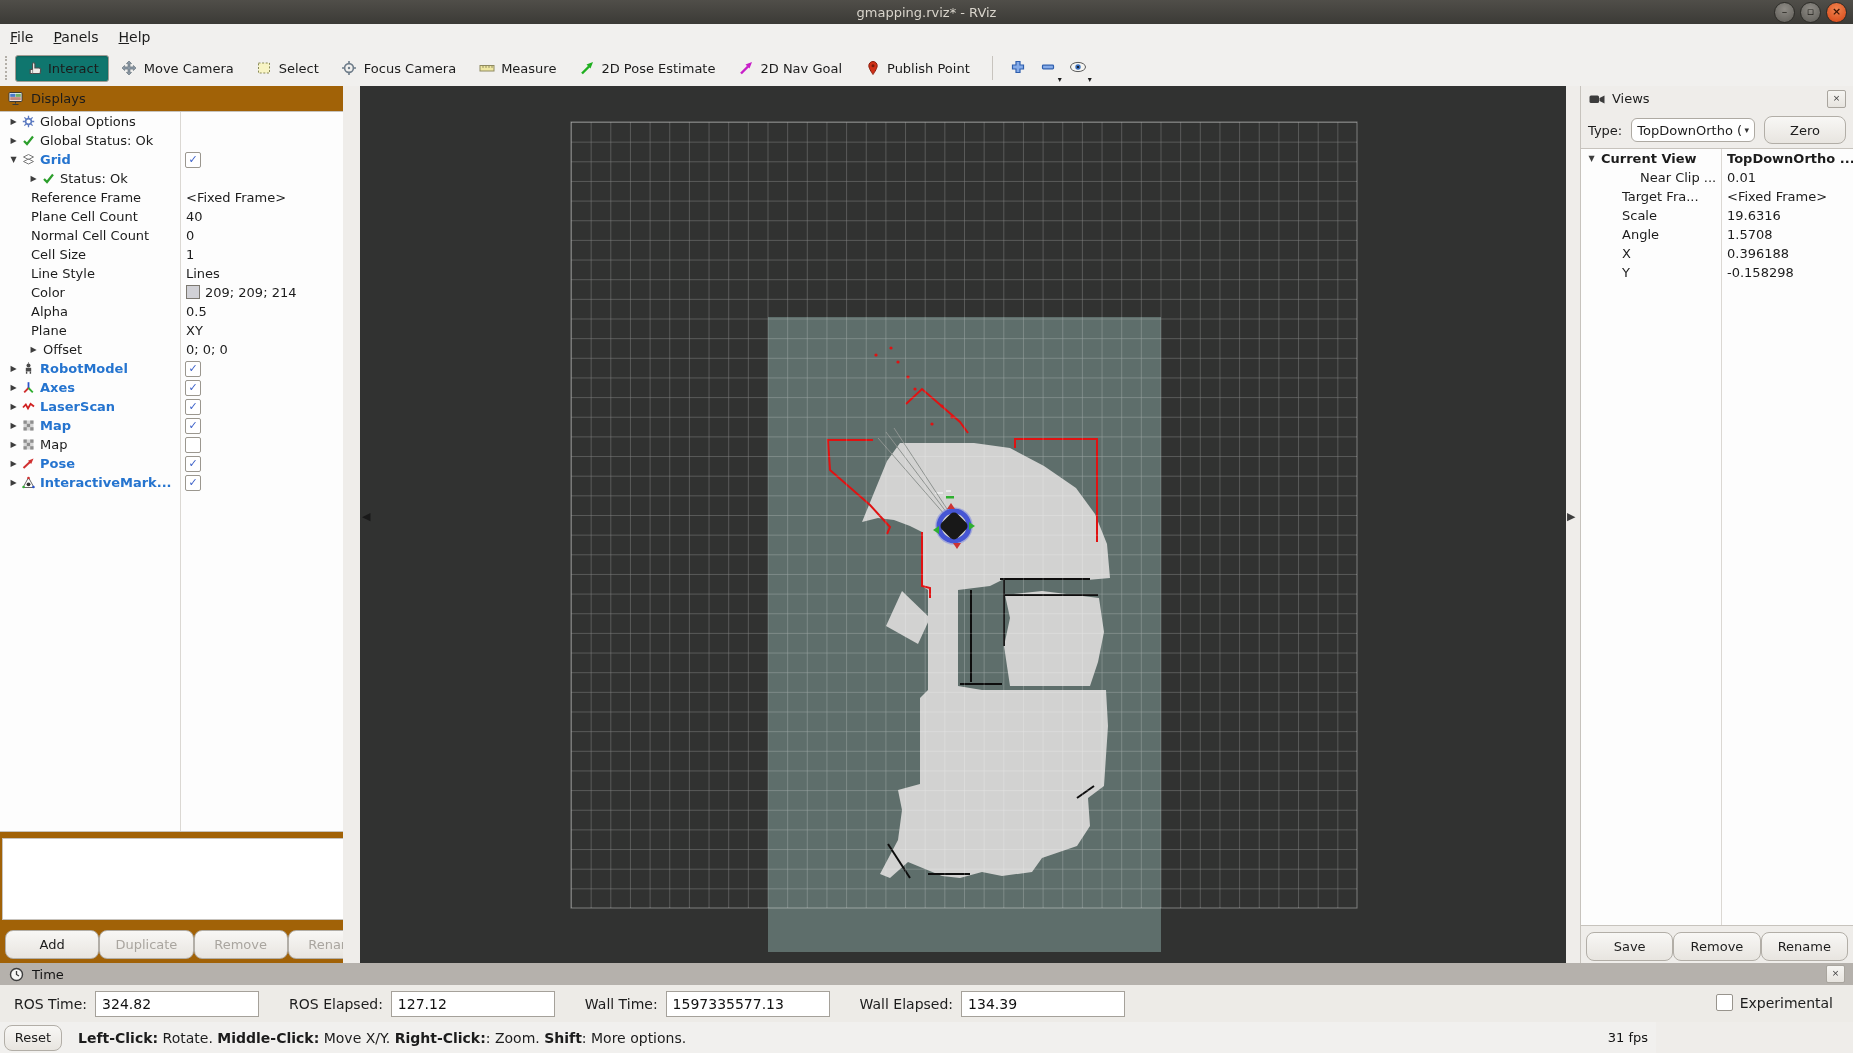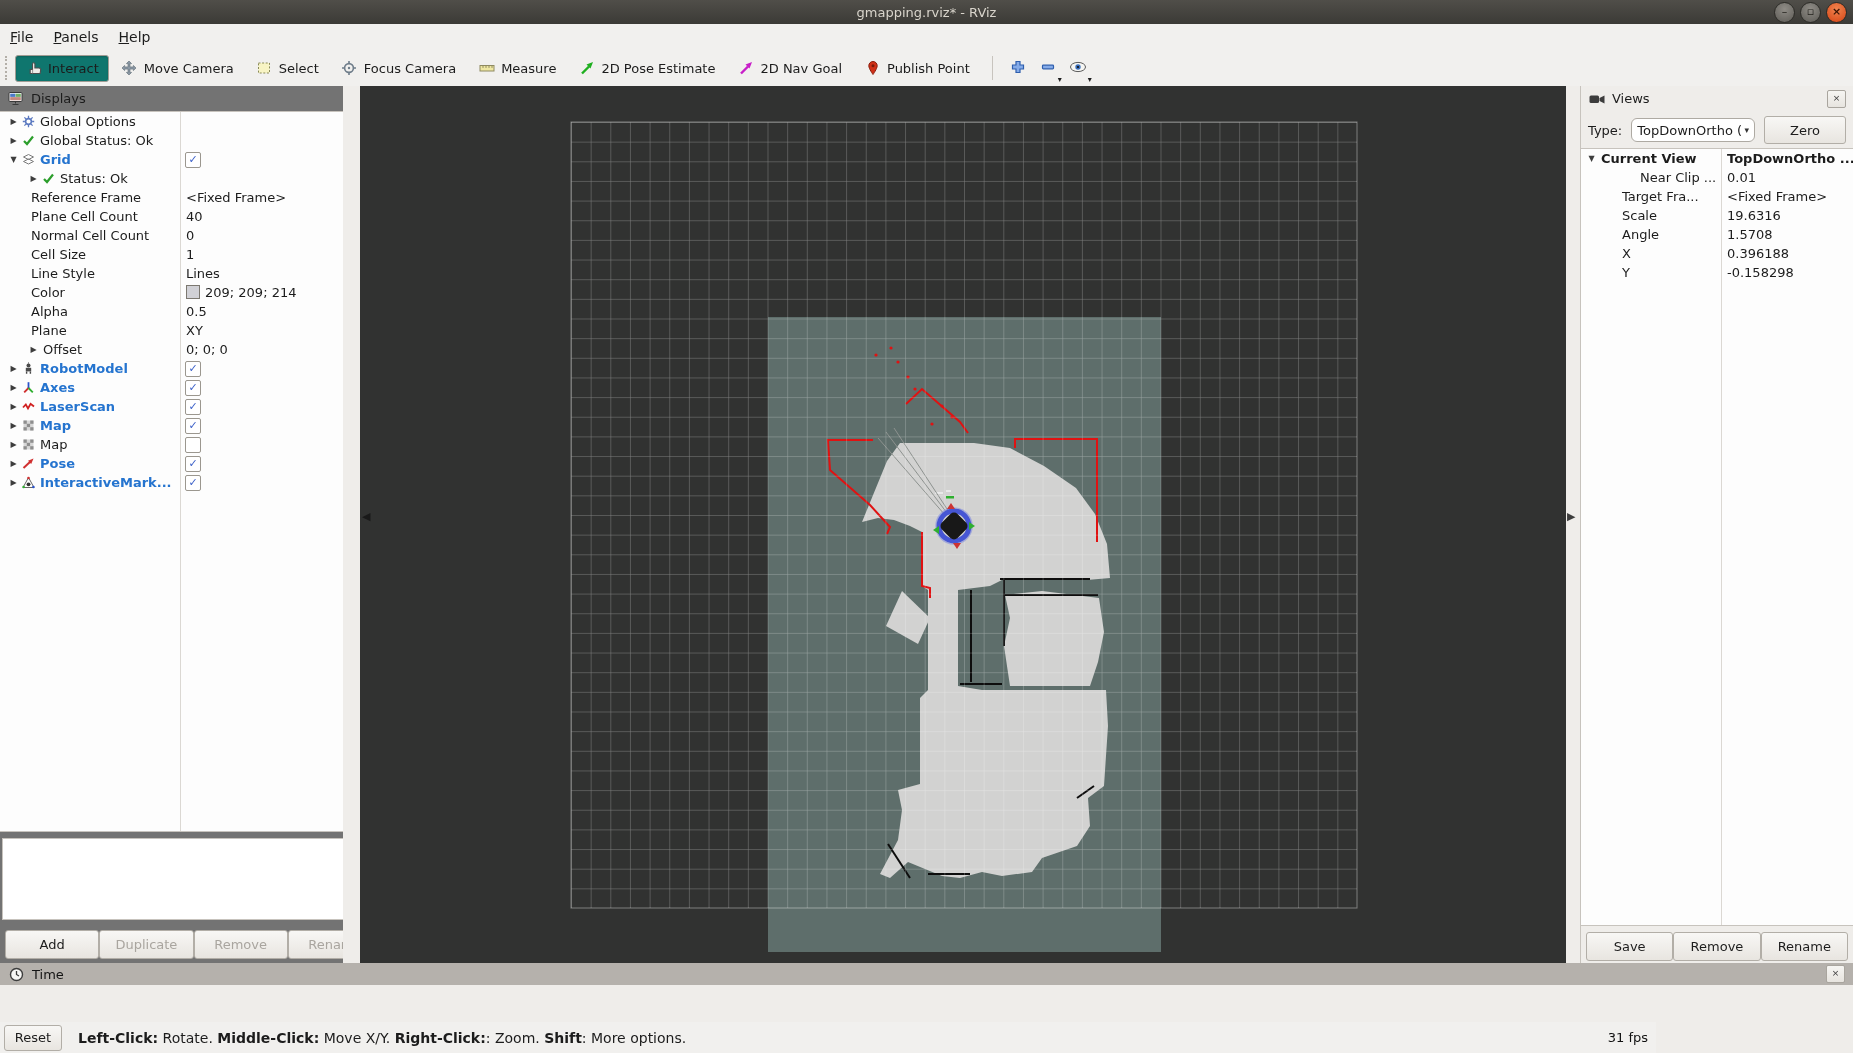--- a/index.html
+++ b/index.html
@@ -29,25 +29,25 @@
   .tb-sep{width:1px;height:24px;background:#c8c4be;margin:0 10px}
   .tool-sm{position:relative;width:28px;height:26px;display:flex;align-items:center;justify-content:center;
     border:1px solid transparent;border-radius:3px}
   .tool-sm .mc{position:absolute;right:0;bottom:-3px;font-size:8px;color:#1d1d1d}
   .tool-sm .mc::after{content:"▾"}
   
   .panel-head{height:25px;display:flex;align-items:center;gap:7px;padding:0 7px;font-size:13px}
   .panel-close{margin-left:auto;width:17px;height:16px;border:1px solid #a9a59e;border-radius:2px;
     background:linear-gradient(#f6f5f2,#e7e4df);font-size:9px;line-height:14px;text-align:center;color:#3c3c3c}
   .btn{flex:1;height:27px;background:linear-gradient(#f8f7f5,#e8e5e0);border:1px solid #b2aea7;
-    border-radius:3px;font-size:13px;color:#1d1d1d;display:flex;align-items:center;justify-content:center}
+    border-radius:8px;font-size:13px;color:#1d1d1d;display:flex;align-items:center;justify-content:center}
   .btn.disabled{color:#a9a59f}
   .panel-btns{position:absolute;left:5px;right:5px;display:flex;gap:0}
   
-  #displays-panel{position:absolute;left:0;top:86px;width:388px;height:877px;background:#737373;
+  #displays-panel{position:absolute;left:0;top:86px;width:388px;height:877px;background:#a16207;
     border-right:1px solid #c7c3bd;box-sizing:border-box}
   .tree{position:absolute;left:0;right:0;background:#fdfdfd;border-top:1px solid #c7c3bd;
     border-bottom:1px solid #c7c3bd;font-size:13px;overflow:hidden}
   #d-tree{top:25px;height:719px}
   .coldiv{position:absolute;top:0;bottom:0;width:1px;background:#dbd8d3}
   #d-tree .coldiv{left:180px}
   .trow{position:relative;height:19px;display:flex;align-items:center}
   .exp{width:13px;font-size:8px;color:#3d3d3d;text-align:center;flex:none}
   .ticon{width:17px;height:14px;display:flex;align-items:center;justify-content:center;flex:none}
   .tlabel{margin-left:3px;white-space:nowrap}
@@ -549,19 +549,41 @@
   <div class="time-head">
     <span class="ticon">
         <svg width="15" height="15">
           <circle cx="7.5" cy="7.5" r="6" fill="#f7f7f5" stroke="#3d3d3d" stroke-width="1.4"></circle>
           <path d="M7.5 4 V7.5 L10 9" stroke="#3d3d3d" stroke-width="1.3" fill="none"></path>
         </svg>
       </span>
     <span>Time</span>
     <span class="panel-close">×</span>
   </div>
+  <div class="time-body">
+    <div class="tfield">
+      <span>ROS Time:</span>
+      <input class="tinput" value="324.82" style="">
+    </div>
+    <div class="tfield">
+      <span>ROS Elapsed:</span>
+      <input class="tinput" value="127.12" style="">
+    </div>
+    <div class="tfield">
+      <span>Wall Time:</span>
+      <input class="tinput" value="1597335577.13" style="">
+    </div>
+    <div class="tfield">
+      <span>Wall Elapsed:</span>
+      <input class="tinput" value="134.39" style="">
+    </div>
+    <div class="exp-check">
+      <span class="cb2"></span>
+      <span>Experimental</span>
+    </div>
+  </div>
 </div>
 
 <div id="statusbar">
   <div class="btn" id="reset-btn">Reset</div>
   <span class="help"><b>Left-Click:</b><span> Rotate. </span><b>Middle-Click:</b><span> Move X/Y. </span><b>Right-Click:</b><span>: Zoom. </span><b>Shift</b><span>: More options.</span></span>
   <span id="fps">31 fps</span>
 </div>
 
 </body></html>

